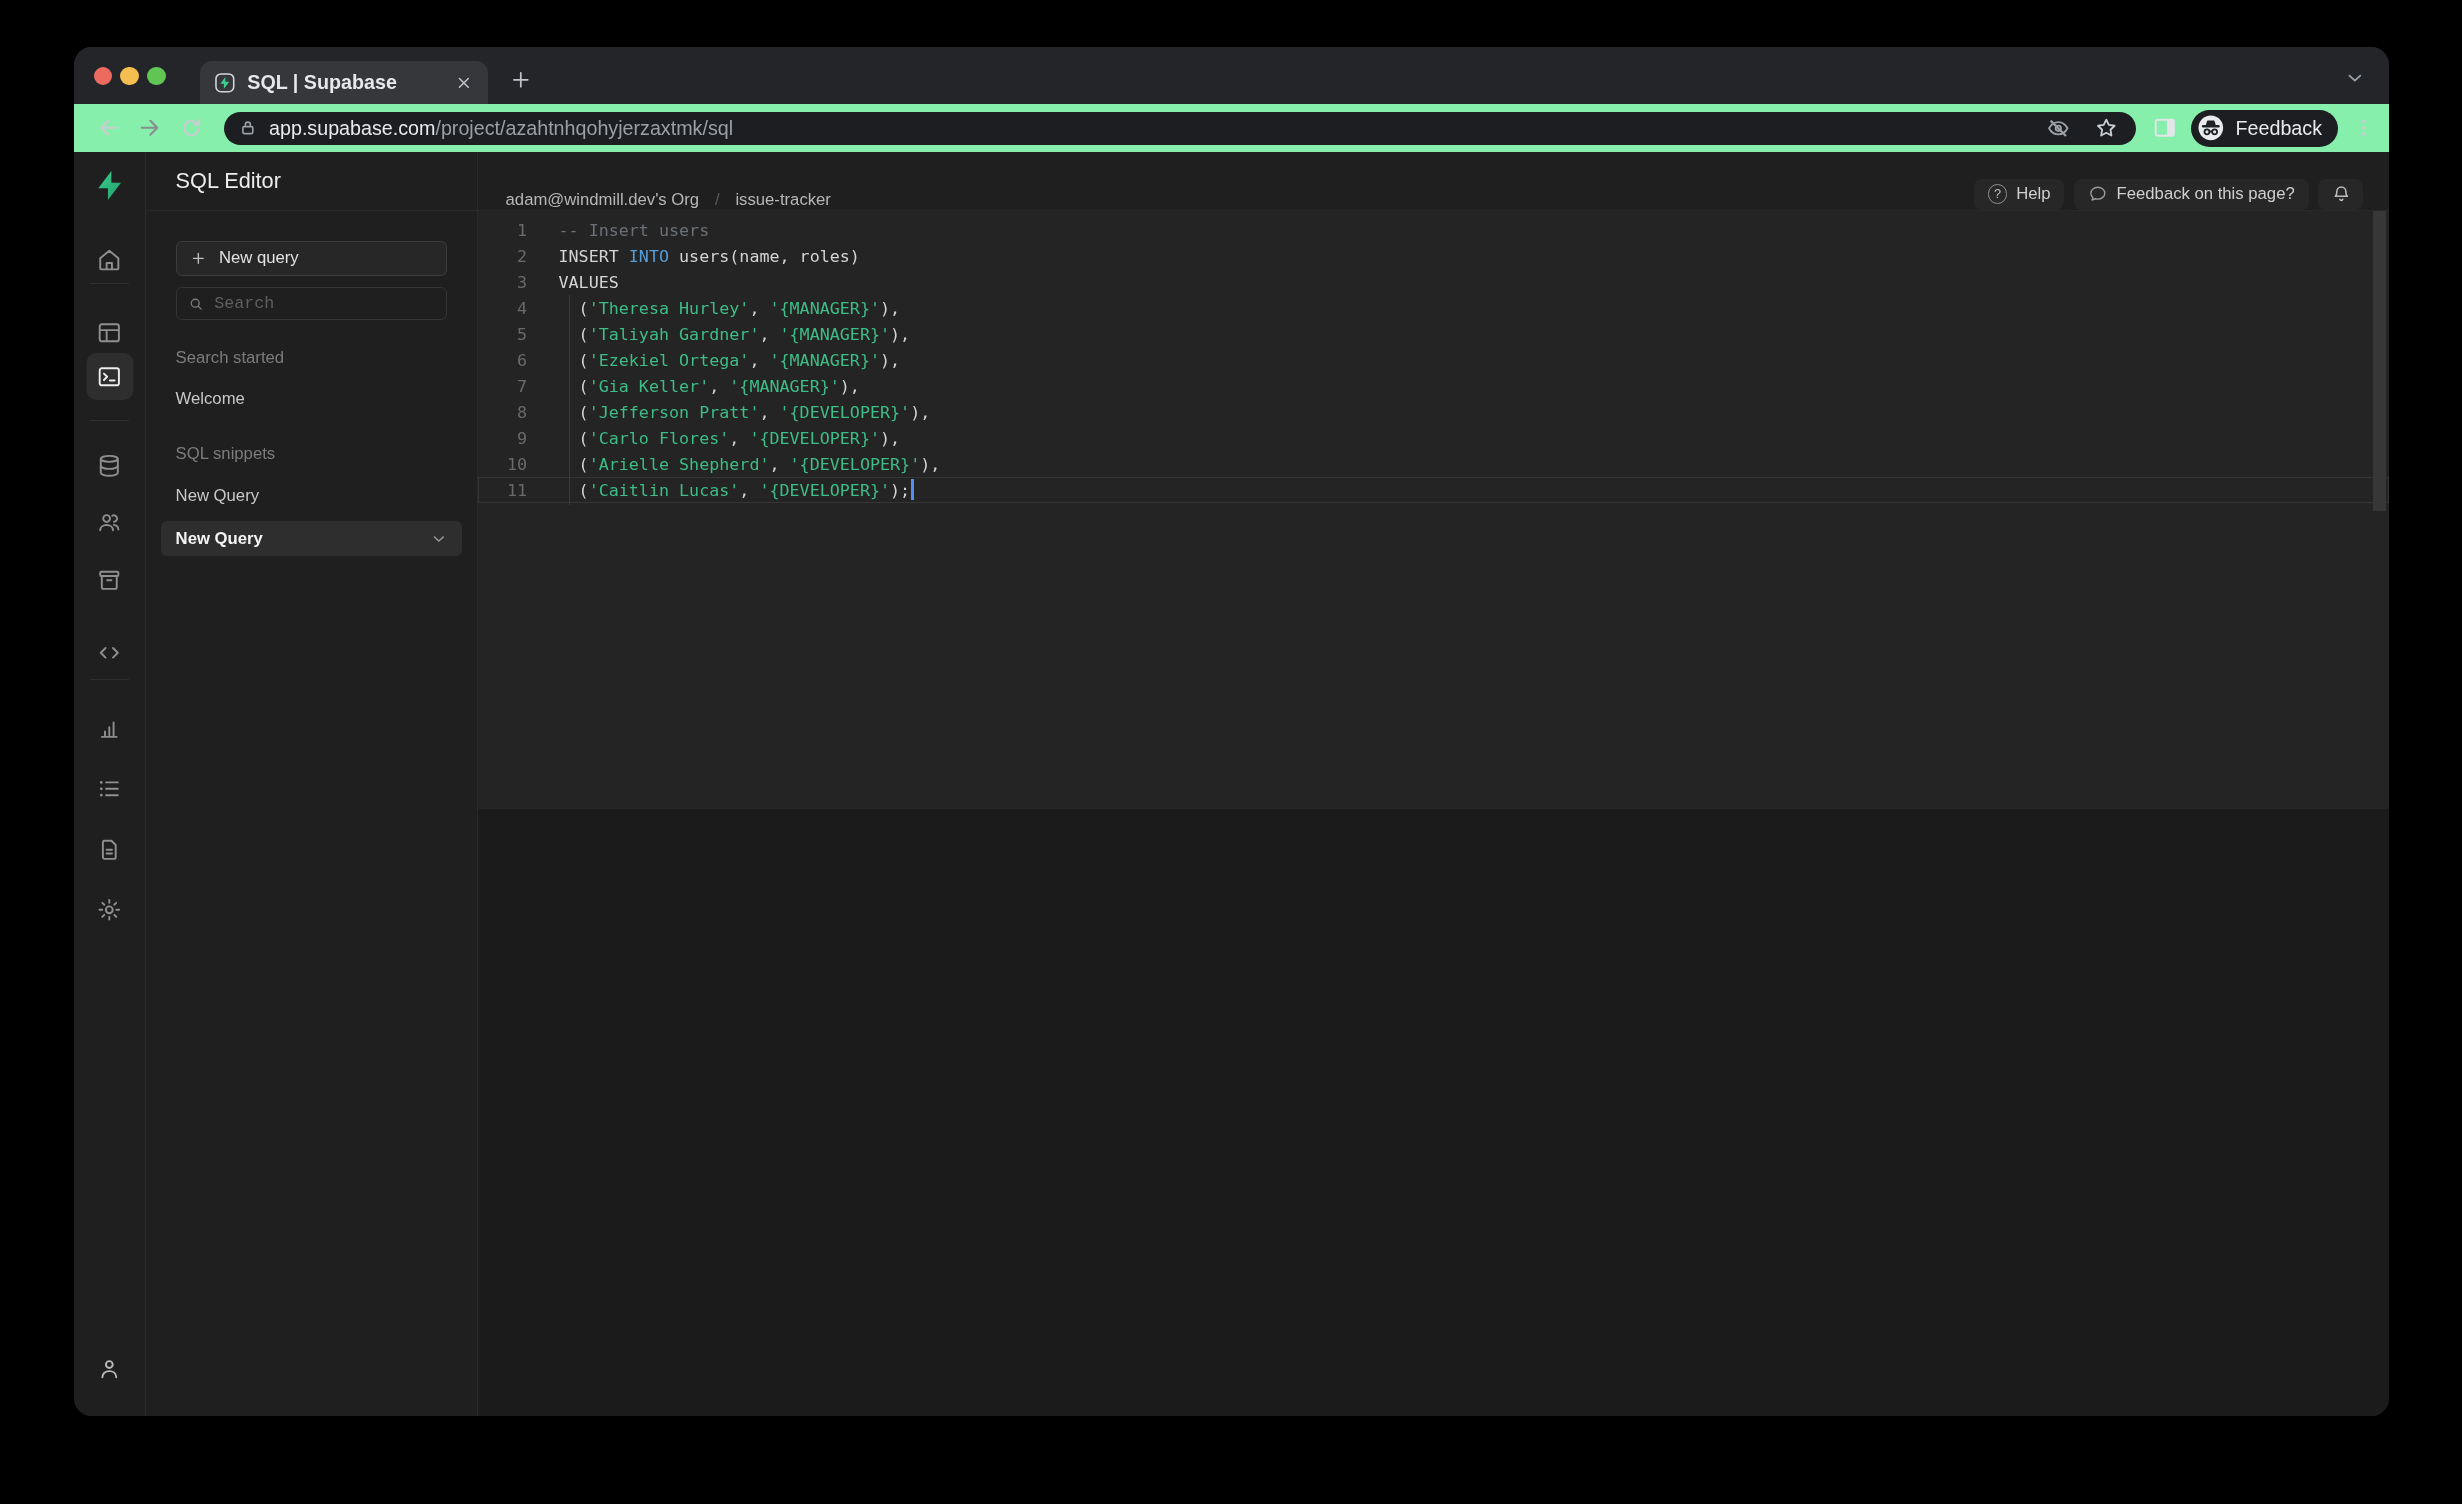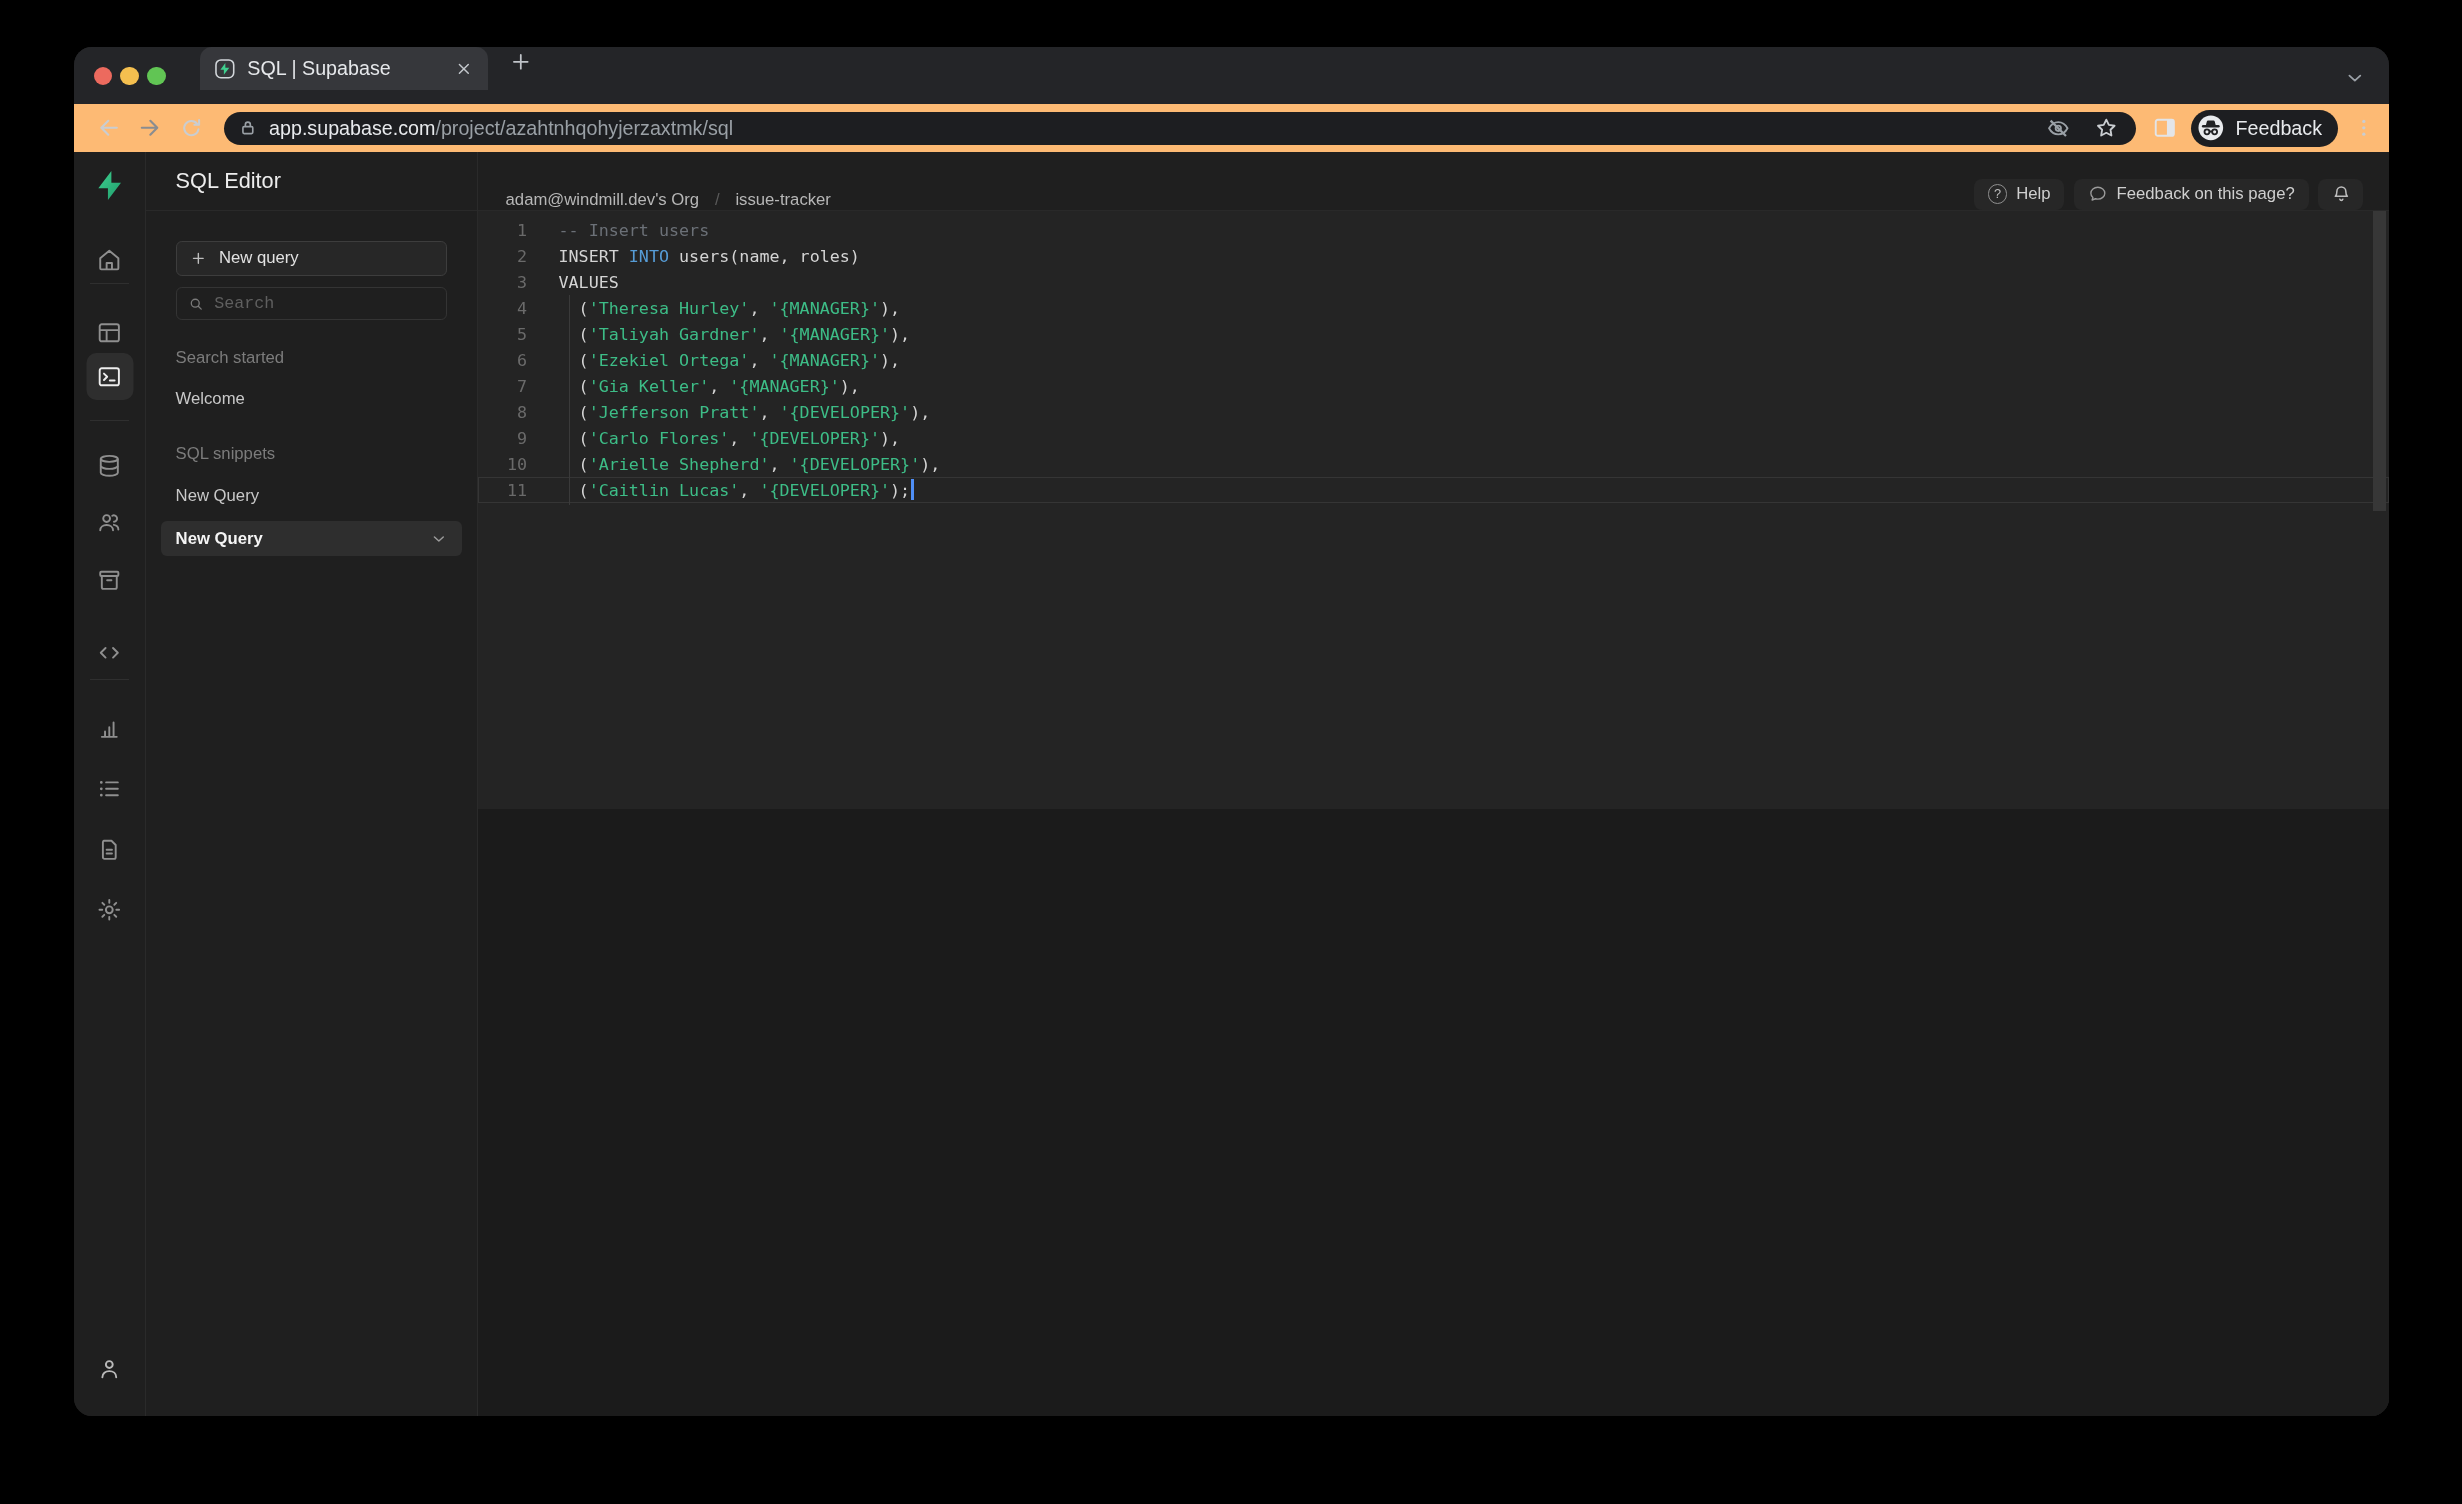--- a/index.html
+++ b/index.html
@@ -5,32 +5,32 @@
   * { margin:0; padding:0; box-sizing:border-box; }
   html,body { width:2463px; height:1504px; background:#000; overflow:hidden;
               font-family:"Liberation Sans", sans-serif; }
   svg { display:block; }
 
   .window { position:absolute; left:74px; top:47px; width:2315px; height:1369px;
             border-radius:17.7px; overflow:hidden; background:#1f1f1f;
             box-shadow:0 23.6px 69px rgba(0,0,0,.65); display:flex; flex-direction:column; }
 
   
-  .tabstrip { height:57px; background:#242528; display:flex; position:relative; flex:none; }
+  .tabstrip { height:57px; background:#242528; display:flex; align-items:flex-end; position:relative; flex:none;font-weight:bold; }
   .lights { position:absolute; left:19.7px; top:19.7px; display:flex; gap:7.9px; }
   .light { width:18.7px; height:18.7px; border-radius:50%; }
   .light.red{background:#ec6a5e;} .light.yellow{background:#f4bf4f;} .light.green{background:#61c554;}
   .tab { margin-left:126px; width:288px; height:43px; background:#36373b;
          border-radius:11.8px 11.8px 0 0; display:flex; align-items:center; padding:0 13.8px; gap:11.8px; }
   .tab-title { color:#e6e8eb; font-size:19.7px; white-space:nowrap; flex:1; }
   .tab-close { color:#c3c7cc; width:21.7px; height:21.7px; display:flex; align-items:center; justify-content:center; }
   .newtab { margin-left:17.7px; margin-bottom:9.9px; width:29.6px; height:29.6px; display:flex; align-items:center; justify-content:center; }
   .strip-chevron { position:absolute; right:23.6px; top:19.7px; }
 
-  .toolbar { height:48px; background:#fdba74; display:flex; align-items:center; padding:0 13.8px 0 19.7px; flex:none; }
+  .toolbar { height:48px; background:#86efac; display:flex; align-items:center; padding:0 13.8px 0 19.7px; flex:none; }
   .nav-btn { width:29.6px; height:29.6px; display:flex; align-items:center; justify-content:center; margin-right:11.8px; }
   .urlbar { flex:1; height:33px; margin:0 15.8px 0 5.9px; background:#1d1e21; border-radius:16.7px;
             display:flex; align-items:center; padding:0 17.7px 0 13.8px; gap:11.8px; min-width:0; }
   .url-text { font-size:19.7px; white-space:nowrap; overflow:hidden; flex:1; }
   .url-host { color:#e8eaed; } .url-path { color:#9aa0a6; }
   .urlbar-icons { display:flex; gap:23.6px; align-items:center; }
   .chrome-right { display:flex; align-items:center; gap:13.8px; }
   .incog-badge { height:37px; background:#1d1e21; border-radius:18.7px; display:flex; align-items:center;
                  gap:9.9px; padding:0 15.8px 0 4.9px; }
   .incog-label { color:#e8eaed; font-size:19.7px; }

